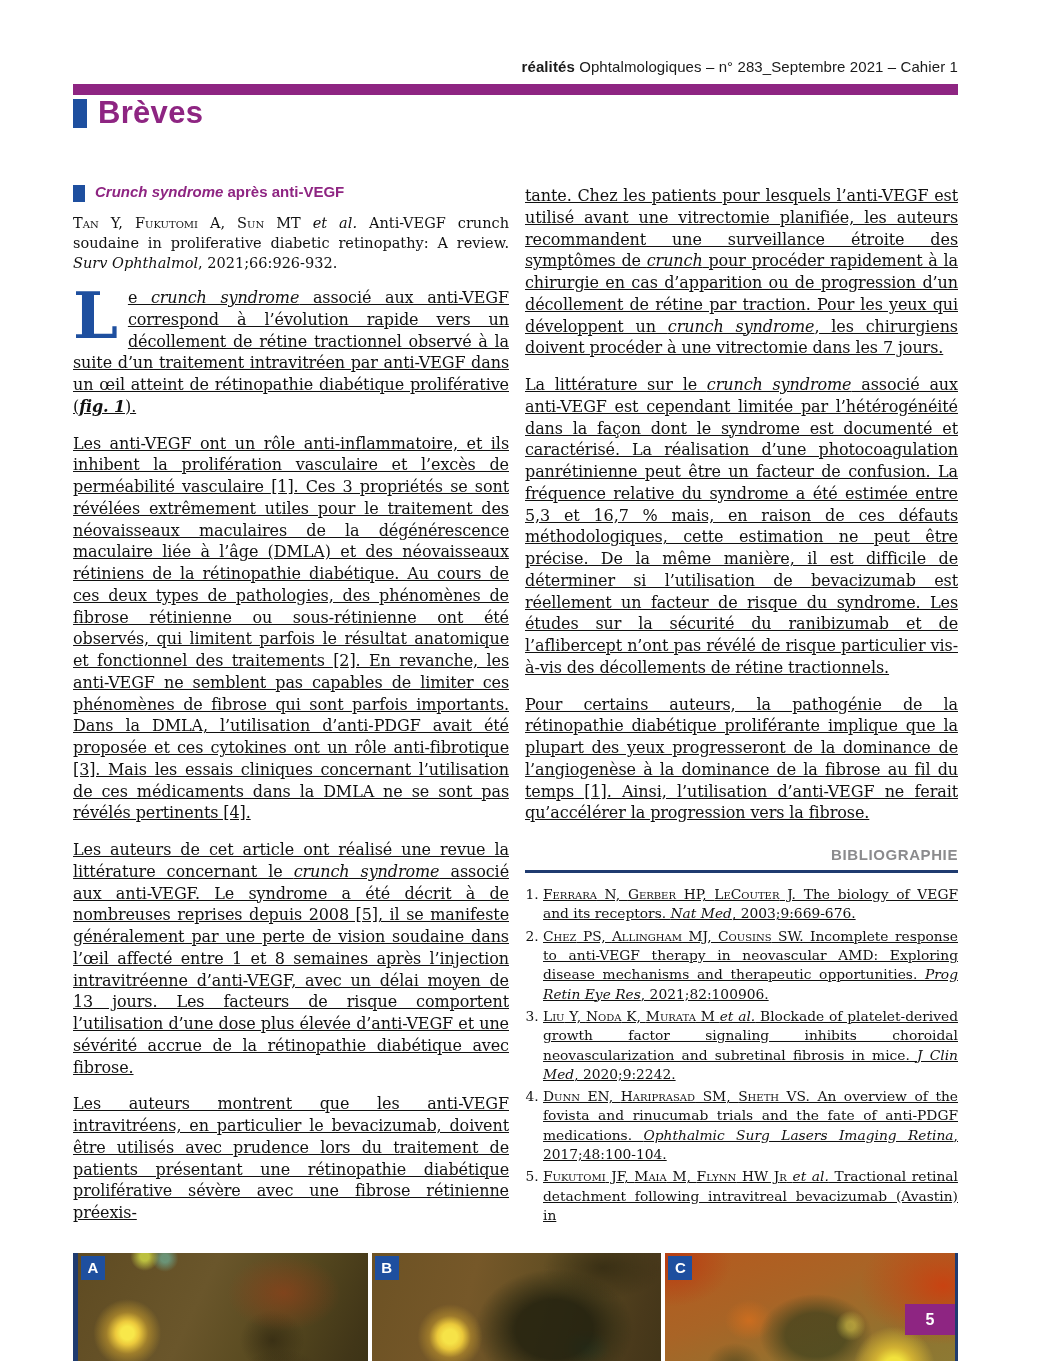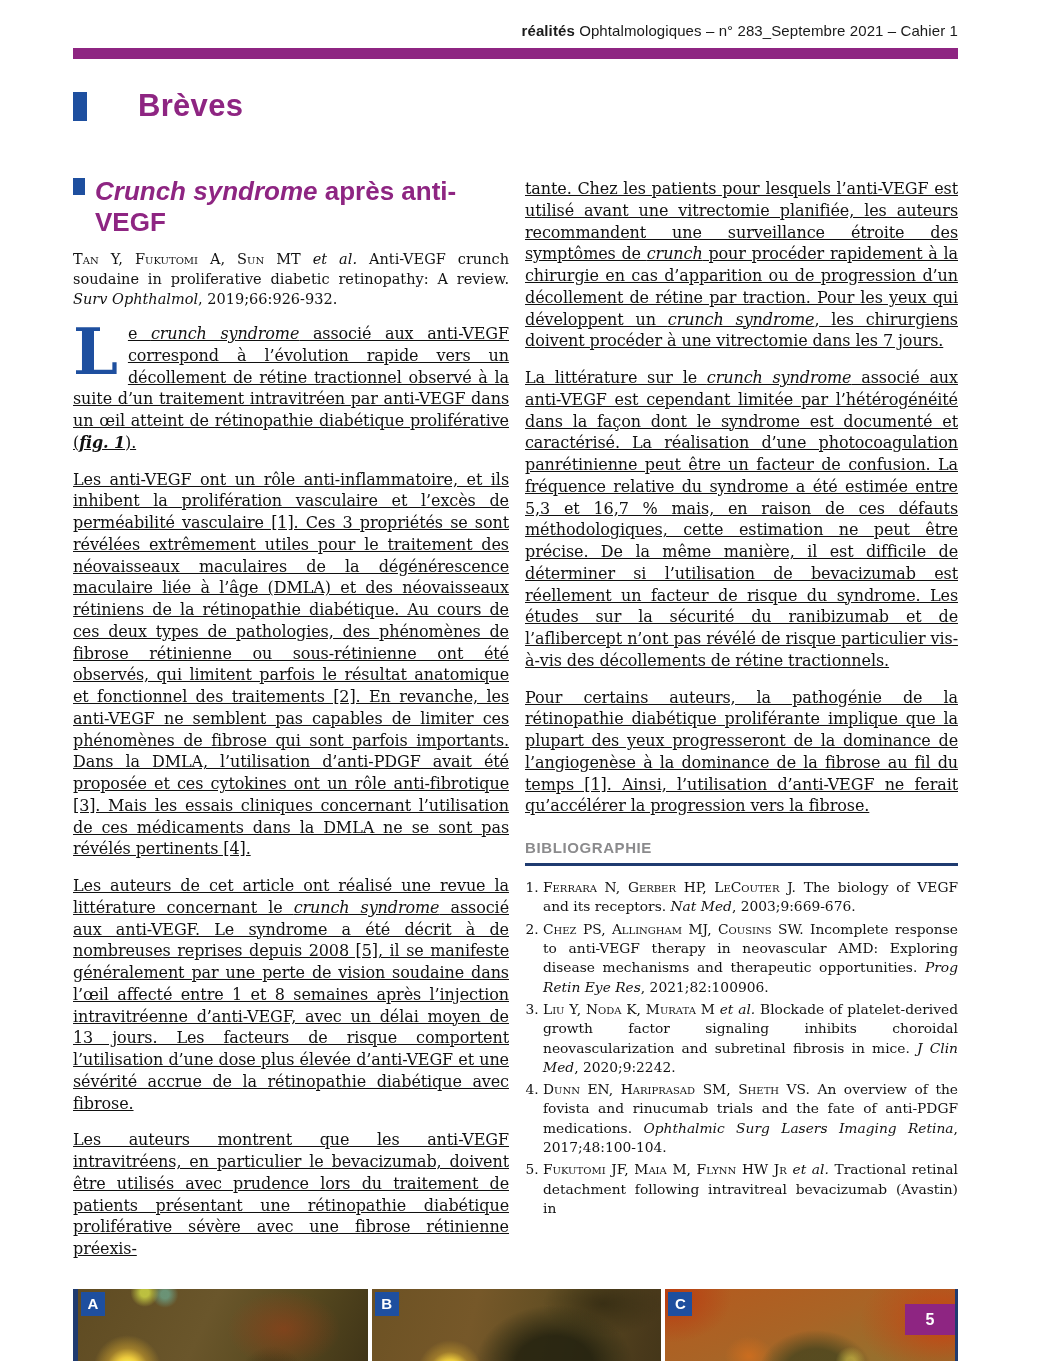--- a/index.html
+++ b/index.html
@@ -13,43 +13,44 @@
   }
   .content{width:885px;margin-left:73px;}
 
   
   .masthead{
     padding-top:22px;
     text-align:right;
     font-family:"Liberation Sans",sans-serif;
     font-size:15px;color:#1a1a1a;
     letter-spacing:.1px;
+    margin-top:36px;
   }
   .masthead .brand{font-weight:bold;}
   .rule-purple{margin-top:9px;height:11px;background:var(--purple);}
 
   
-  .page-title-row{margin-top:29px;display:flex;align-items:center;gap:40px;}
+  .page-title-row{display:flex;align-items:center;}
   .bullet-lg{width:14px;height:29px;background:var(--blue);margin-right:11px;}
   .page-title{
     font-family:"Liberation Sans",sans-serif;
     font-size:31px;font-weight:bold;color:var(--purple);
     letter-spacing:.3px;
   }
 
   
   .cols{margin-top:52px;display:flex;gap:16px;}
   .col{width:436px;}
   .col-right{width:433px;}
 
   .section-heading{display:flex;align-items:flex-start;margin-bottom:11px;}
   .bullet-sm{width:12px;height:17px;background:var(--blue);margin:2px 10px 0 0;flex:none;}
   .section-heading-text{
     font-family:"Liberation Sans",sans-serif;
-    font-size:26px;font-weight:bold;color:var(--purple);
+    font-size:15px;font-weight:bold;color:var(--purple);
   }
 
   .citation{font-size:14.5px;line-height:1.38;text-align:justify;margin:0 0 14px 0;}
 
   p.body{font-size:16px;line-height:1.36;text-align:justify;margin:0 0 15px 0;letter-spacing:-0.1px;text-decoration:underline;}
   .dropcap{
     float:left;
     color:var(--blue);
     font-weight:bold;
     font-size:64px;line-height:.78;
@@ -60,22 +61,23 @@
   .sc{font-variant:small-caps;}
 
   
   .biblio-heading{
     font-family:"Liberation Sans",sans-serif;
     font-size:15px;font-weight:bold;color:var(--gray);
     letter-spacing:.6px;
     margin-top:22px;
     padding-bottom:7px;
     border-bottom:3px solid var(--rule);
-  }
-  ol.refs{margin:12px 0 0 0;padding-left:18px;}
+    text-align:right;
+  }
+  ol.refs{margin:12px 0 0 0;padding-left:18px;text-decoration:underline;}
   ol.refs li{
     font-size:13.8px;line-height:1.4;text-align:justify;
     margin-bottom:3px;
   }
 
   
   figure.fundus{
     margin:14px 0 0 0;width:885px;
     display:flex;gap:4px;
     border-left:5px solid var(--rule);
@@ -151,21 +153,21 @@
 
     <div class="cols">
 
       <div class="col">
 
         <div class="section-heading">
           <span class="bullet-sm"></span>
           <span class="section-heading-text"><span class="it">Crunch syndrome</span><span> après anti-VEGF</span></span>
         </div>
 
-        <p class="citation"><span class="sc">Tan</span><span> Y, </span><span class="sc">Fukutomi</span><span> A, </span><span class="sc">Sun</span><span> MT </span><span class="it">et al.</span><span> Anti-VEGF crunch soudaine in proliferative diabetic retinopathy: A review. </span><span class="it">Surv Ophthalmol</span><span>, 2019;66:926-932.</span></p>
+        <p class="citation"><span class="sc">Tan</span><span> Y, </span><span class="sc">Fukutomi</span><span> A, </span><span class="sc">Sun</span><span> MT </span><span class="it">et al.</span><span> Anti-VEGF crunch soudaine in proliferative diabetic retinopathy: A review. </span><span class="it">Surv Ophthalmol</span><span>, 2021;66:926-932.</span></p>
 
         <p class="body"><span class="dropcap">L</span><span><span>e </span><span class="it">crunch syndrome</span><span> associé aux anti-VEGF correspond à l’évolution rapide vers un décollement de rétine tractionnel observé à la suite d’un traitement intravitréen par anti-VEGF dans un œil atteint de rétinopathie diabétique proliférative (</span><span class="bdit">fig. 1</span><span>).</span></span></p>
 
         <p class="body"><span>Les anti-VEGF ont un rôle anti-inflammatoire, et ils inhibent la prolifération vasculaire et l’excès de perméabilité vasculaire [1]. Ces 3 propriétés se sont révélées extrêmement utiles pour le traitement des néovaisseaux maculaires de la dégénérescence maculaire liée à l’âge (DMLA) et des néovaisseaux rétiniens de la rétinopathie diabétique. Au cours de ces deux types de pathologies, des phénomènes de fibrose rétinienne ou sous-rétinienne ont été observés, qui limitent parfois le résultat anatomique et fonctionnel des traitements [2]. En revanche, les anti-VEGF ne semblent pas capables de limiter ces phénomènes de fibrose qui sont parfois importants. Dans la DMLA, l’utilisation d’anti-PDGF avait été proposée et ces cytokines ont un rôle anti-fibrotique [3]. Mais les essais cliniques concernant l’utilisation de ces médicaments dans la DMLA ne se sont pas révélés pertinents [4].</span></p>
 
         <p class="body"><span>Les auteurs de cet article ont réalisé une revue la littérature concernant le </span><span class="it">crunch syndrome</span><span> associé aux anti-VEGF. Le syndrome a été décrit à de nombreuses reprises depuis 2008 [5], il se manifeste généralement par une perte de vision soudaine dans l’œil affecté entre 1 et 8 semaines après l’injection intravitréenne d’anti-VEGF, avec un délai moyen de 13 jours. Les facteurs de risque comportent l’utilisation d’une dose plus élevée d’anti-VEGF et une sévérité accrue de la rétinopathie diabétique avec fibrose.</span></p>
 
         <p class="body"><span>Les auteurs montrent que les anti-VEGF intravitréens, en particulier le bevacizumab, doivent être utilisés avec prudence lors du traitement de patients présentant une rétinopathie diabétique proliférative sévère avec une fibrose rétinienne préexis-</span></p>
       </div>
 

